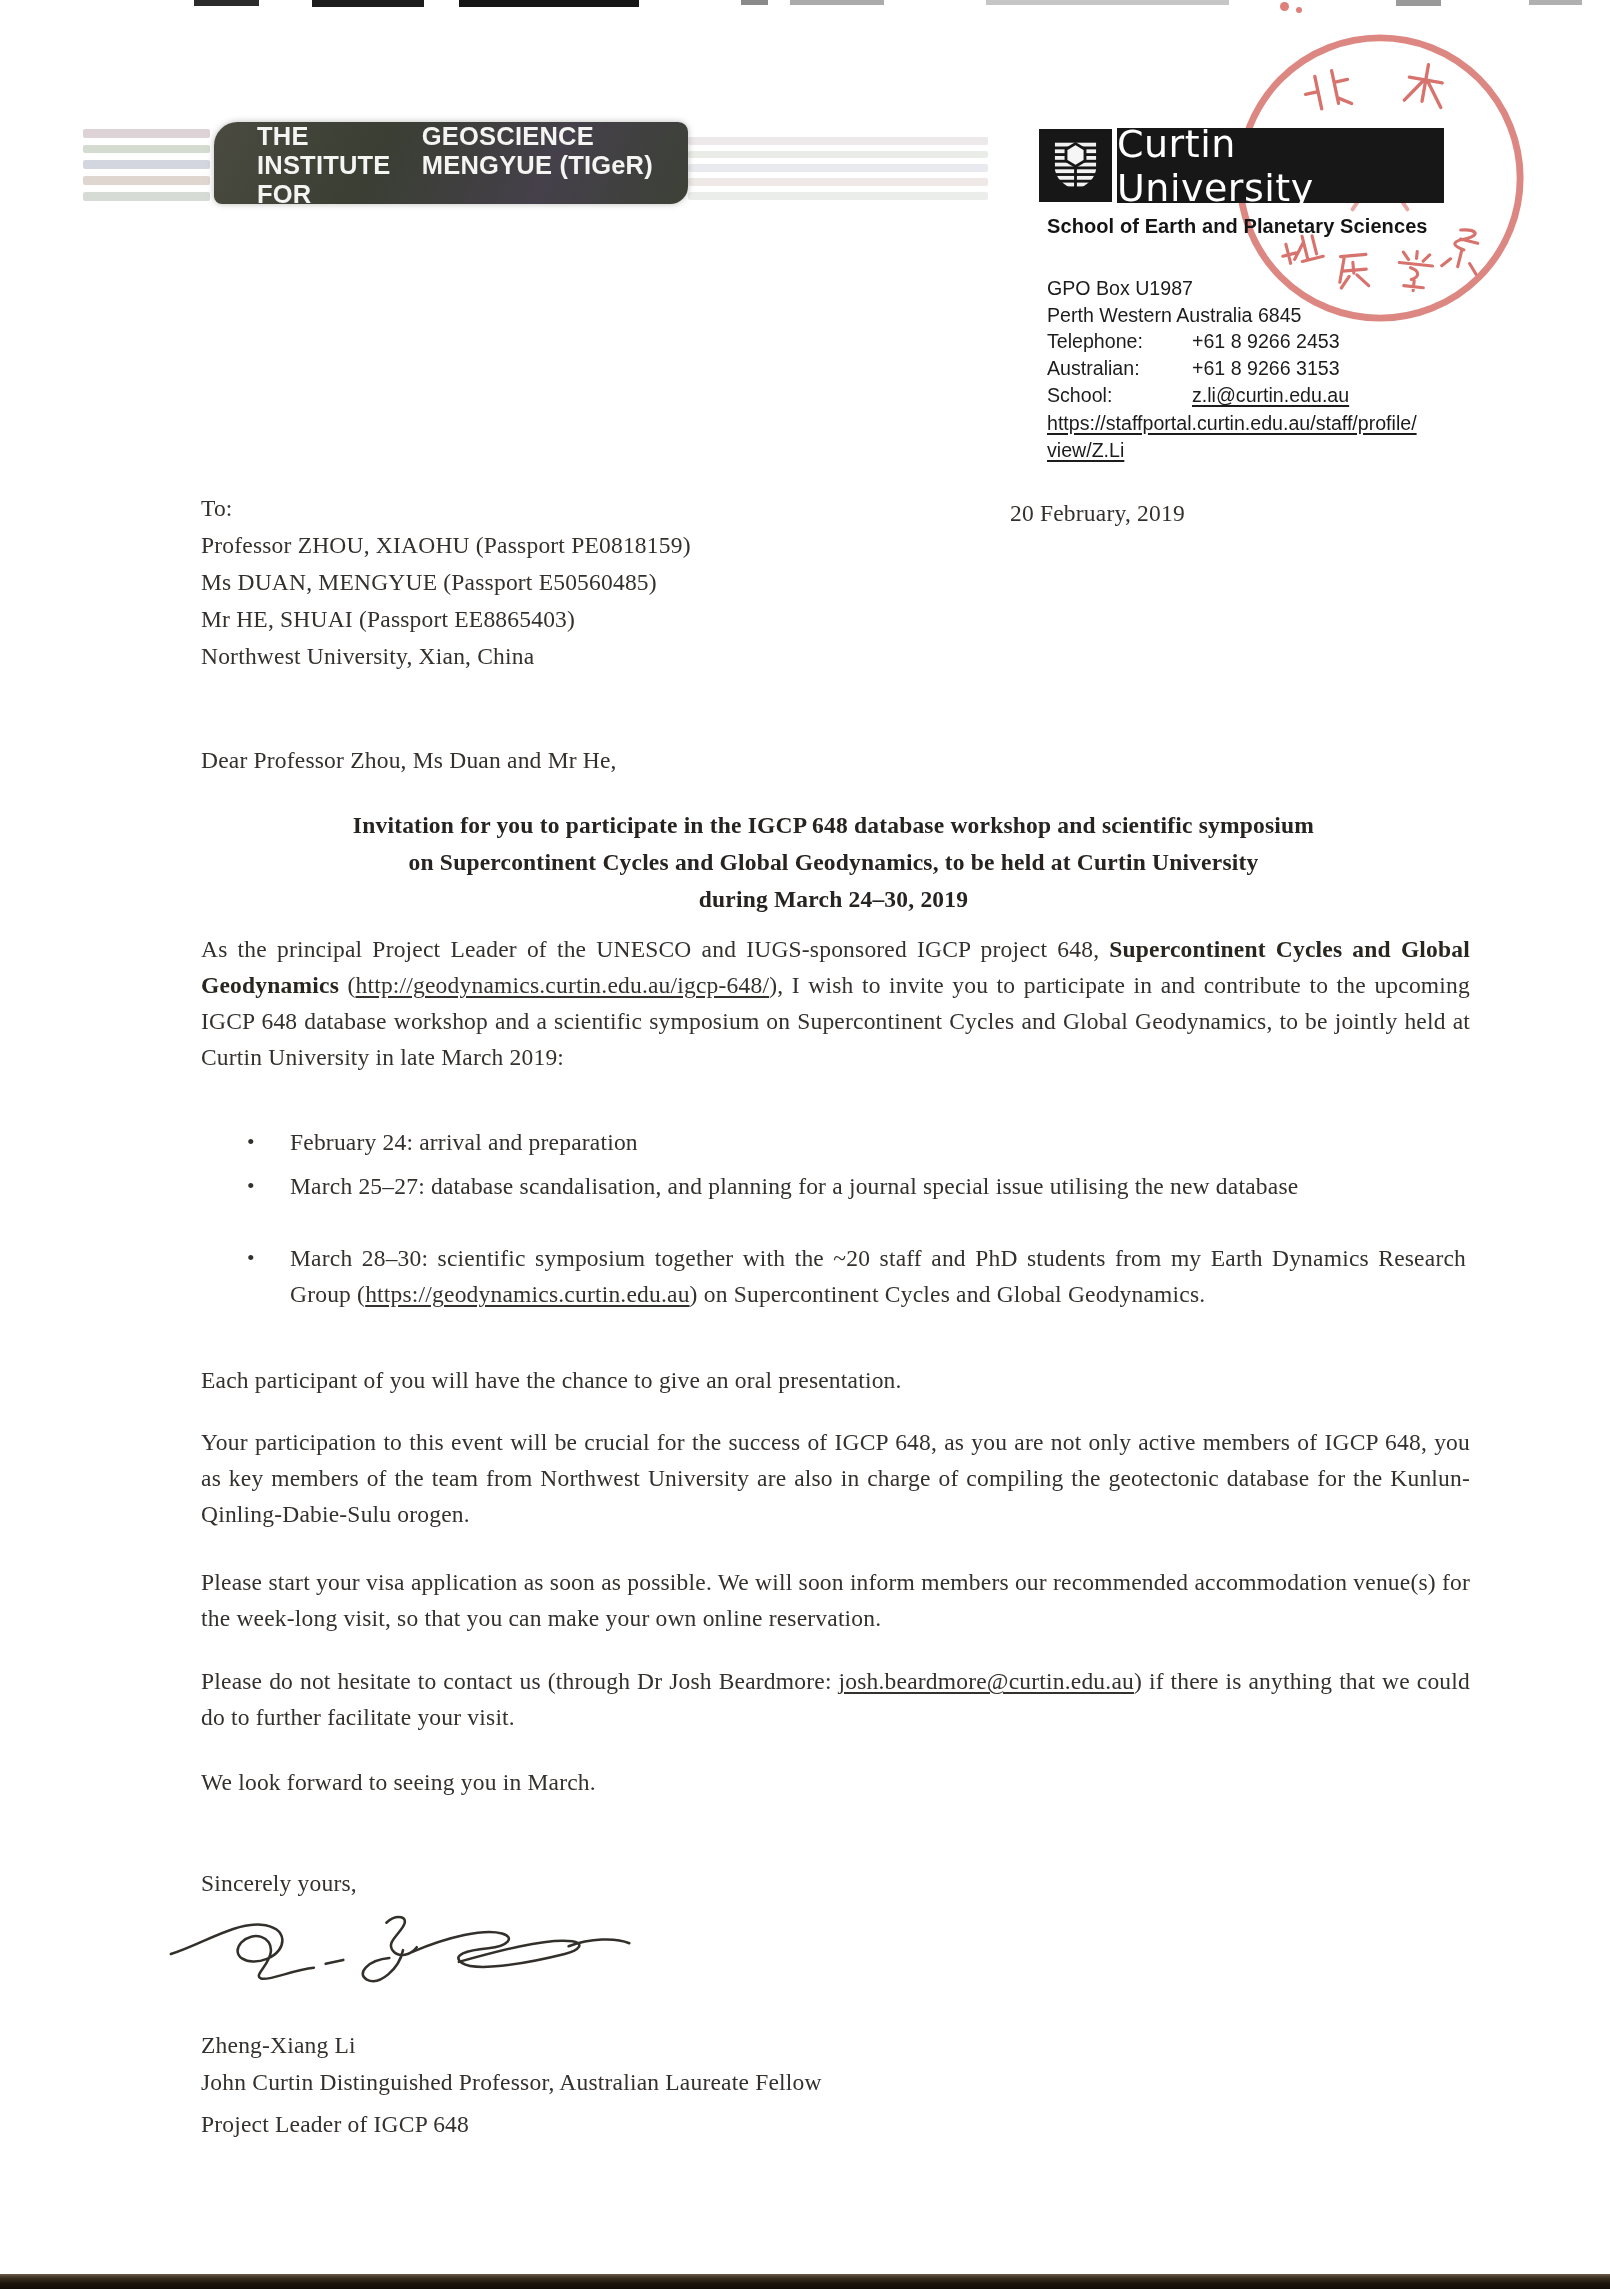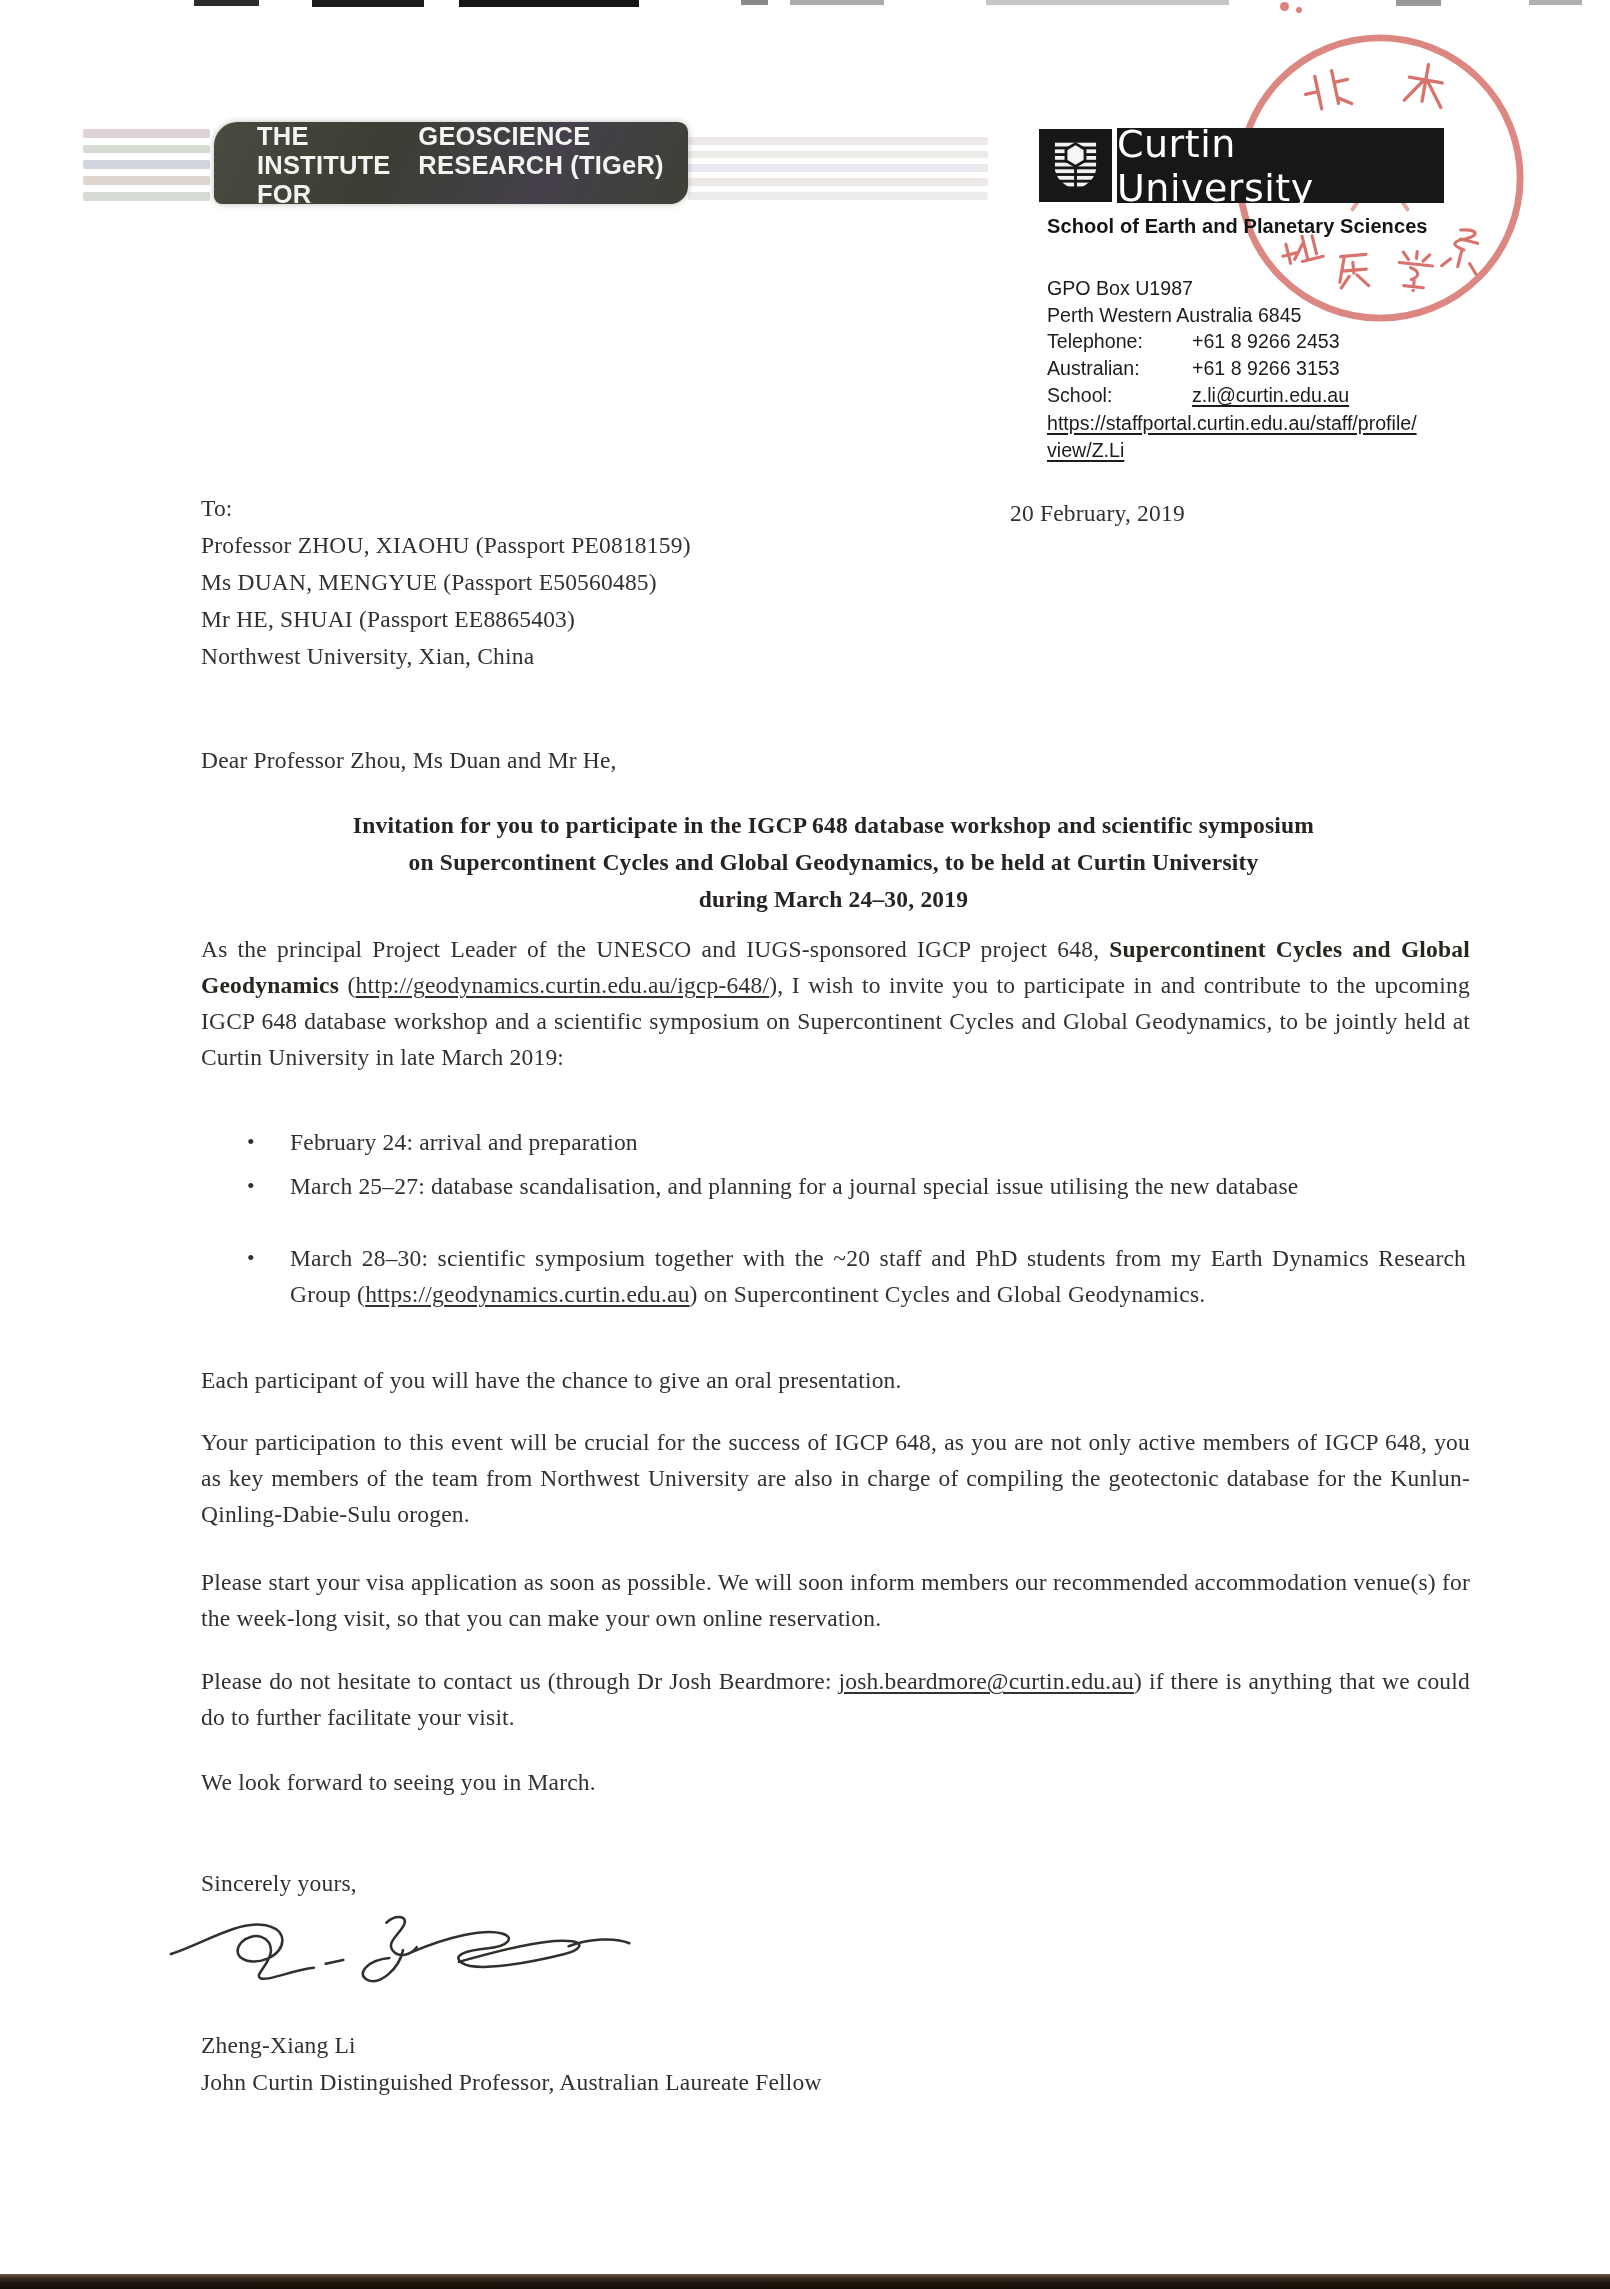--- a/index.html
+++ b/index.html
@@ -118,21 +118,21 @@
   <div class="stripes" style="left:688px;top:137px;width:300px;height:65px;opacity:.6;">
     <div class="stripe" style="top:0;height:7.8px;background:#e2dadd;"></div>
     <div class="stripe" style="top:13.7px;height:7.8px;background:#dbe1d8;"></div>
     <div class="stripe" style="top:27.4px;height:7.8px;background:#dadde5;"></div>
     <div class="stripe" style="top:41px;height:7.8px;background:#e3dcd6;"></div>
     <div class="stripe" style="top:55px;height:7.8px;background:#dde2dc;"></div>
   </div>
 
   <div class="tiger-badge">
     <div class="l1">THE INSTITUTE FOR</div>
-    <div class="l2">GEOSCIENCE RESEARCH (TIGeR)</div>
+    <div class="l2">GEOSCIENCE MENGYUE (TIGeR)</div>
   </div>
 
   <div class="stamp">
     <svg width="294" height="294" viewBox="0 0 300 300">
       <g stroke="#cc4b43" fill="none" stroke-linecap="round" opacity="0.78">
         <circle cx="150" cy="150" r="143" stroke-width="7" opacity="0.85"></circle>
 
         <g stroke-width="3.4" transform="translate(96,62) rotate(-12)">
           <path d="M-9,-18 v34 M9,-20 v34 M-9,-2 h-13 M9,-8 h14 M9,8 l13,9"></path>
         </g>
@@ -261,18 +261,19 @@
         <path d="M243,44 c-4,19 -24,37 -37,30 c-11,-6 1,-20 23,-22"></path>
         <path d="M252,46 C290,30 326,22 344,27 C358,31 350,40 330,42 C308,44 292,49 303,57 C316,66 364,59 408,48 C424,44 428,37 416,35 C390,31 336,46 300,56"></path>
         <path d="M412,40 c22,-8 48,-9 62,-3"></path>
       </g>
     </svg>
   </div>
 
   <div class="abs serif signoff">
     <div>Zheng-Xiang Li</div>
     <div>John Curtin Distinguished Professor, Australian Laureate Fellow</div>
+    <div class="role2">Project Leader of IGCP 648</div>
   </div>
 
   <div class="bottom-bar" style="background:linear-gradient(180deg,#6b5a4a 0%,#3a2e20 25%,#1c150d 60%,#0f0b06 100%);"></div>
 
 </div>
 
 
 </body></html>

